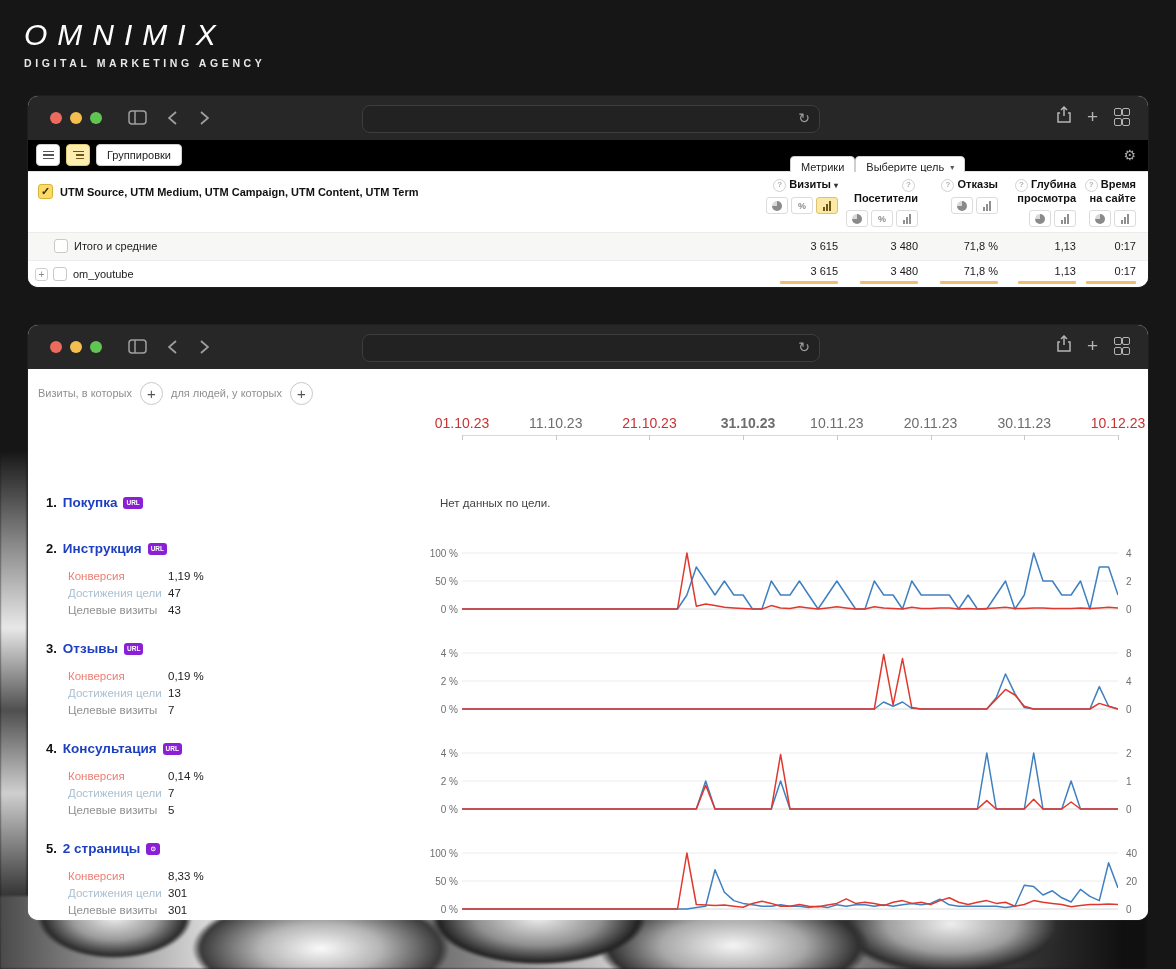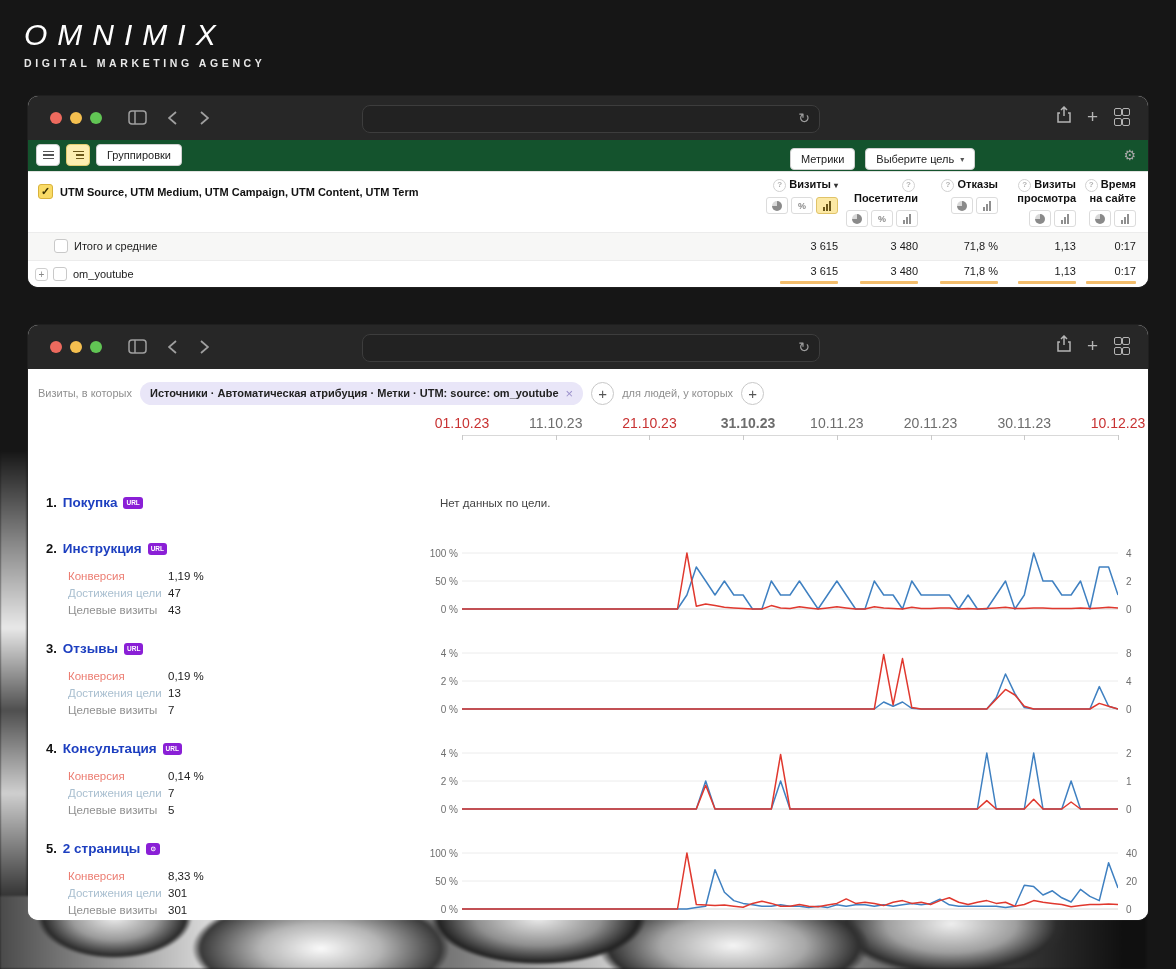--- a/index.html
+++ b/index.html
@@ -36,32 +36,32 @@
   .chrome-ic{position:absolute;top:12px;color:#9f9f9f;}
   .urlbar{position:absolute;left:334px;top:9px;width:456px;height:26px;border:1px solid #3d3d3d;
           border-radius:8px;background:#222;}
   .reload{position:absolute;right:9px;top:3px;color:#9f9f9f;font-size:14px;line-height:18px;}
   .chrome-right{position:absolute;right:20px;top:10px;display:flex;gap:16px;align-items:center;color:#b5b5b5;}
   .grid-ic{display:grid;grid-template-columns:6px 6px;grid-gap:2px;}
   .grid-ic span{width:6px;height:6px;border:1.4px solid #b5b5b5;border-radius:2px;}
   .plus-ic{font-size:19px;line-height:19px;color:#b5b5b5;font-weight:400;}
 
   
-  .w1-toolbar{position:relative;height:31px;background:#14532d;border-bottom:1px solid #e2e2e0;padding-left:48px;}
+  .w1-toolbar{position:relative;height:31px;background:#000000;border-bottom:1px solid #e2e2e0;padding-left:48px;}
   .tb-left{position:absolute;left:8px;top:4px;display:flex;gap:6px;align-items:center;}
   .btn{height:22px;border:1px solid #cfcfcf;border-radius:4px;background:#fff;font-size:11px;color:#222;
        display:inline-flex;align-items:center;padding:0 10px;box-sizing:border-box;}
   .icobtn{width:24px;padding:0;justify-content:center;}
   .icobtn.active{background:#fcedb0;border-color:#e3cb6f;}
   .ico-list{display:flex;flex-direction:column;gap:2px;}
   .ico-list span{width:11px;height:1.6px;background:#555;}
   .ico-tree{display:flex;flex-direction:column;gap:2px;align-items:flex-start;}
   .ico-tree span{height:1.6px;background:#6b5718;}
   .ico-tree span:nth-child(1){width:11px;} .ico-tree span:nth-child(2){width:8px;margin-left:3px;} .ico-tree span:nth-child(3){width:8px;margin-left:3px;}
-  .tb-right{position:absolute;left:762px;top:8px;display:flex;gap:10px;align-items:center;}
+  .tb-right{position:absolute;left:762px;top:16px;display:flex;align-items:center;}
   .caret{font-size:8px;color:#555;margin-left:6px;}
   .gear{position:absolute;right:12px;top:7px;font-size:14px;color:#a8a8a8;line-height:16px;}
 
   
   .w1-header{position:relative;height:60px;background:#fff;}
   .cb{width:15px;height:15px;border:1px solid #c9c9c9;border-radius:3px;background:#fff;box-sizing:border-box;}
   .cb.checked{background:#f9db66;border-color:#d9b23a;color:#3a3000;font-size:11px;font-weight:700;
               text-align:center;line-height:13px;}
   .dim-cb{position:absolute;left:10px;top:12px;}
   .dim-head{position:absolute;left:32px;top:14px;font-size:11px;font-weight:700;color:#111;}
@@ -254,21 +254,21 @@
               <span class="tgl">
                 <span class="ico-bars">
                   <span style="height: 4px;"></span>
                   <span style="height: 7px;"></span>
                   <span style="height: 10px;"></span>
                 </span>
               </span>
             </div>
           </div>
           <div class="mcol" style="width: 78px;">
-            <div class="mlabel"><span class="qmark">?</span><span>Визиты просмотра</span></div>
+            <div class="mlabel"><span class="qmark">?</span><span>Глубина просмотра</span></div>
             <div class="toggles">
               <span class="tgl">
                 <span class="ico-pie"></span>
               </span>
               <span class="tgl">
                 <span class="ico-bars">
                   <span style="height: 4px;"></span>
                   <span style="height: 7px;"></span>
                   <span style="height: 10px;"></span>
                 </span>
@@ -382,24 +382,20 @@
             <span></span>
             <span></span>
             <span></span>
           </span>
       </div>
     </div>
 
     <div class="w2-body">
       <div class="filter">
         <span class="f-label">Визиты, в которых</span>
-        <span class="chip">
-          <span>Источники · Автоматическая атрибуция · Метки · UTM: source: om_youtube</span>
-          <span class="chip-x">×</span>
-        </span>
         <span class="fplus">+</span>
         <span class="f-label">для людей, у которых</span>
         <span class="fplus">+</span>
       </div>
       <div class="timeline">
           <div class="tl-line"></div>
           <span class="date-label red" style="left: 0px;">01.10.23</span>
           <span class="date-tick" style="left: 0px;"></span>
           <span class="date-label" style="left: 93.7143px;">11.10.23</span>
           <span class="date-tick" style="left: 93.7143px;"></span>

